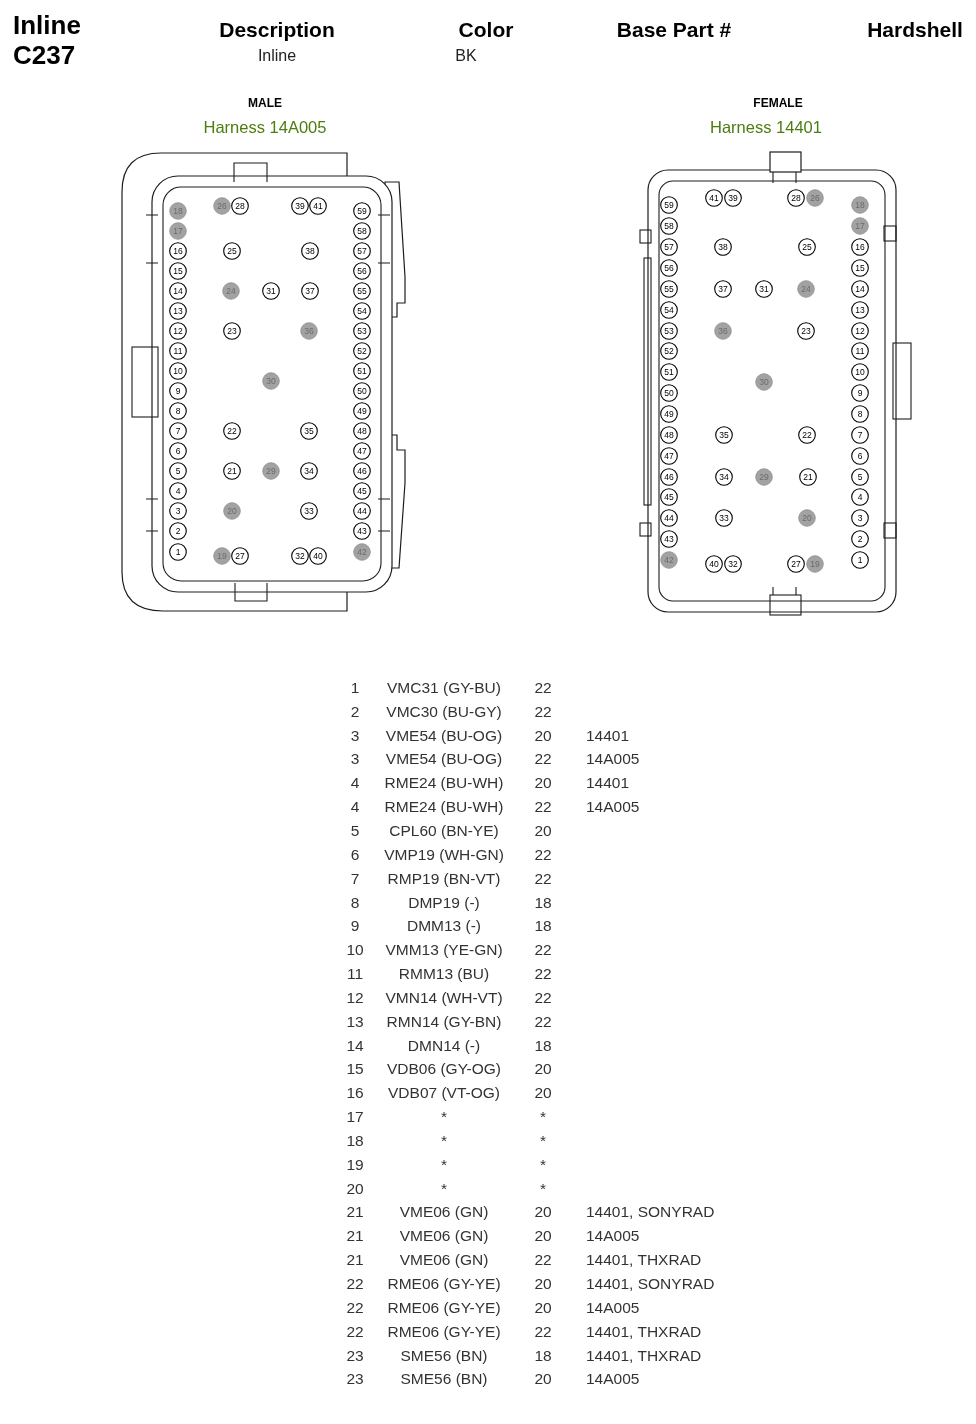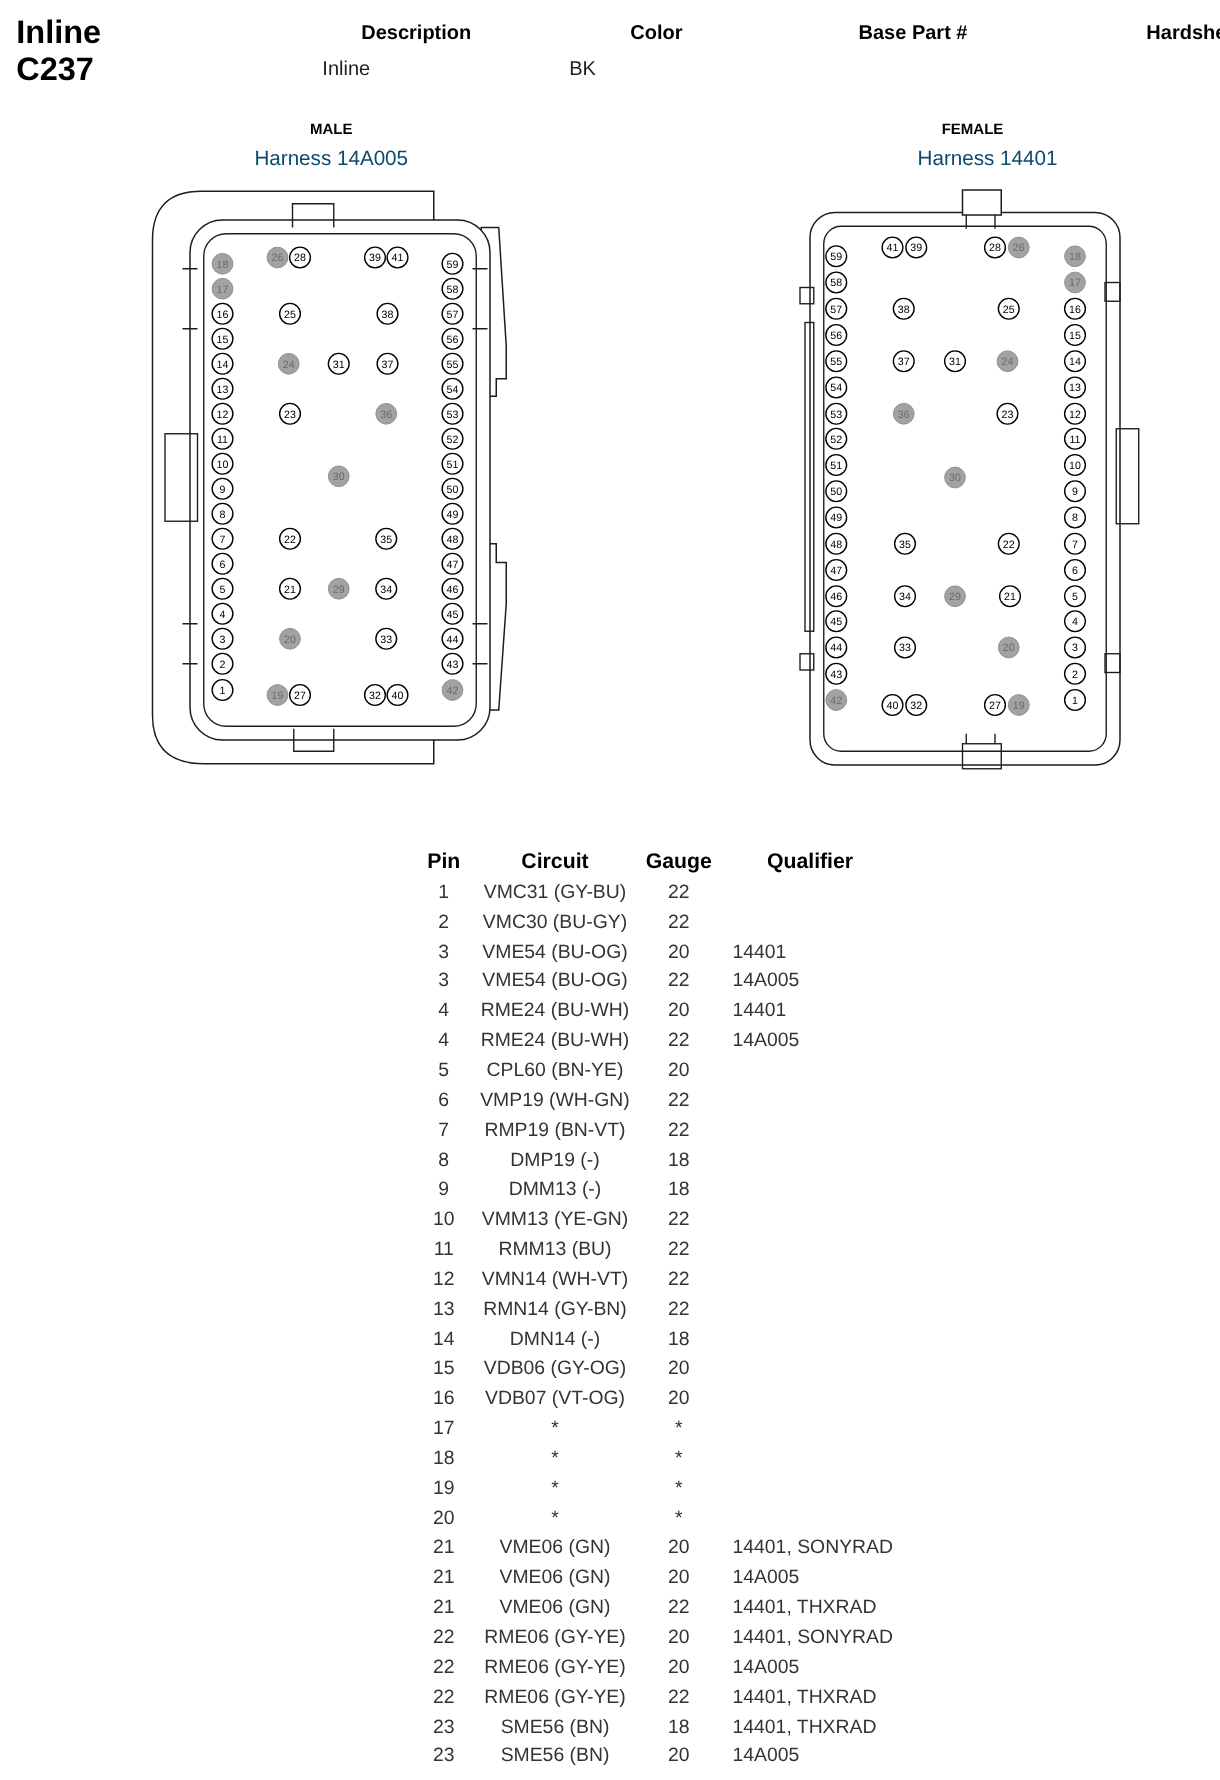--- a/index.html
+++ b/index.html
@@ -1,23 +1,23 @@
 <!DOCTYPE html>
 <html><head>
 <meta charset="utf-8">
 <style>
   html,body{margin:0;padding:0;background:#fff;}
   .page{position:relative;width:976px;height:1424px;background:#fff;
         font-family:"Liberation Sans","DejaVu Sans",sans-serif;color:#000;overflow:hidden;border-radius:24px;}
   .abs{position:absolute;}
   .doc-title{left:13px;top:10px;font-size:26px;font-weight:bold;line-height:30px;}
-  .hdr-label{top:18px;font-size:16px;font-weight:bold;text-align:right;}
+  .hdr-label{top:18px;font-size:21px;font-weight:bold;text-align:center;}
   .hdr-value{top:47px;font-size:16px;text-align:center;color:#222;}
   .conn-title{top:96px;width:220px;text-align:center;font-size:12px;font-weight:bold;}
-  .conn-sub{top:118px;width:220px;text-align:center;font-size:16.5px;color:#0c4a6e;}
+  .conn-sub{top:118px;width:220px;text-align:center;font-size:16.5px;color:#4d7c0f;}
   svg{position:absolute;overflow:visible;}
   .ofill{fill:#fff;stroke:#1d1d1d;stroke-width:1.2;}
   .ol{fill:none;stroke:#1d1d1d;stroke-width:1.1;}
   .pin{fill:#fff;stroke:#000;stroke-width:1.1;}
   .pin.gray{fill:#a2a2a2;stroke:#8f8f8f;stroke-width:0.8;}
   .pin-num{font-family:"Liberation Sans","DejaVu Sans",sans-serif;font-size:8.5px;
            text-anchor:middle;fill:#000;}
   .pin-num.gray{fill:#6b6b6b;}
   .pin-table{left:0;top:676px;width:976px;}
   .t-head{display:flex;font-size:17px;font-weight:bold;height:26px;align-items:center;}
@@ -186,21 +186,21 @@
         <circle cx="125" cy="416" r="8.3" class="pin"></circle>
         <text x="125" y="419" class="pin-num">27</text>
         <circle cx="185" cy="416" r="8.3" class="pin"></circle>
         <text x="185" y="419" class="pin-num">32</text>
         <circle cx="203" cy="416" r="8.3" class="pin"></circle>
         <text x="203" y="419" class="pin-num">40</text>
       </g>
   </svg>
 
   <div class="abs conn-title" style="left:668px;">FEMALE</div>
-  <div class="abs conn-sub" style="left:680px;">Harness 14401</div>
+  <div class="abs conn-sub" style="left:656px;">Harness 14401</div>
 
   <svg style="left:635px;top:140px;" width="290" height="480" viewBox="0 0 290 480">
 
     <rect class="ofill" x="13" y="30" width="248" height="442" rx="20"></rect>
     <rect class="ol" x="24" y="41" width="226" height="420" rx="14"></rect>
 
     <rect class="ofill" x="135" y="12" width="31" height="20"></rect>
     <path class="ol" d="M138,32 V43 M161,32 V43"></path>
 
     <rect class="ol" x="135" y="455" width="31" height="20"></rect>
@@ -329,26 +329,20 @@
         <circle cx="98" cy="424" r="8.3" class="pin"></circle>
         <text x="98" y="427" class="pin-num">32</text>
         <circle cx="161" cy="424" r="8.3" class="pin"></circle>
         <text x="161" y="427" class="pin-num">27</text>
         <circle cx="180" cy="424" r="8.3" class="pin gray"></circle>
         <text x="180" y="427" class="pin-num gray">19</text>
       </g>
   </svg>
 
   <div class="abs pin-table">
-    <div class="t-head">
-      <div class="h-pin">Pin</div>
-      <div class="h-circ">Circuit</div>
-      <div class="h-gauge">Gauge</div>
-      <div class="h-qual">Qualifier</div>
-    </div>
     <div class="t-body">
         <div class="trow">
           <div class="c-pin">1</div>
           <div class="c-circ">VMC31 (GY-BU)</div>
           <div class="c-gauge">22</div>
           <div class="c-qual"></div>
         </div>
         <div class="trow">
           <div class="c-pin">2</div>
           <div class="c-circ">VMC30 (BU-GY)</div>

